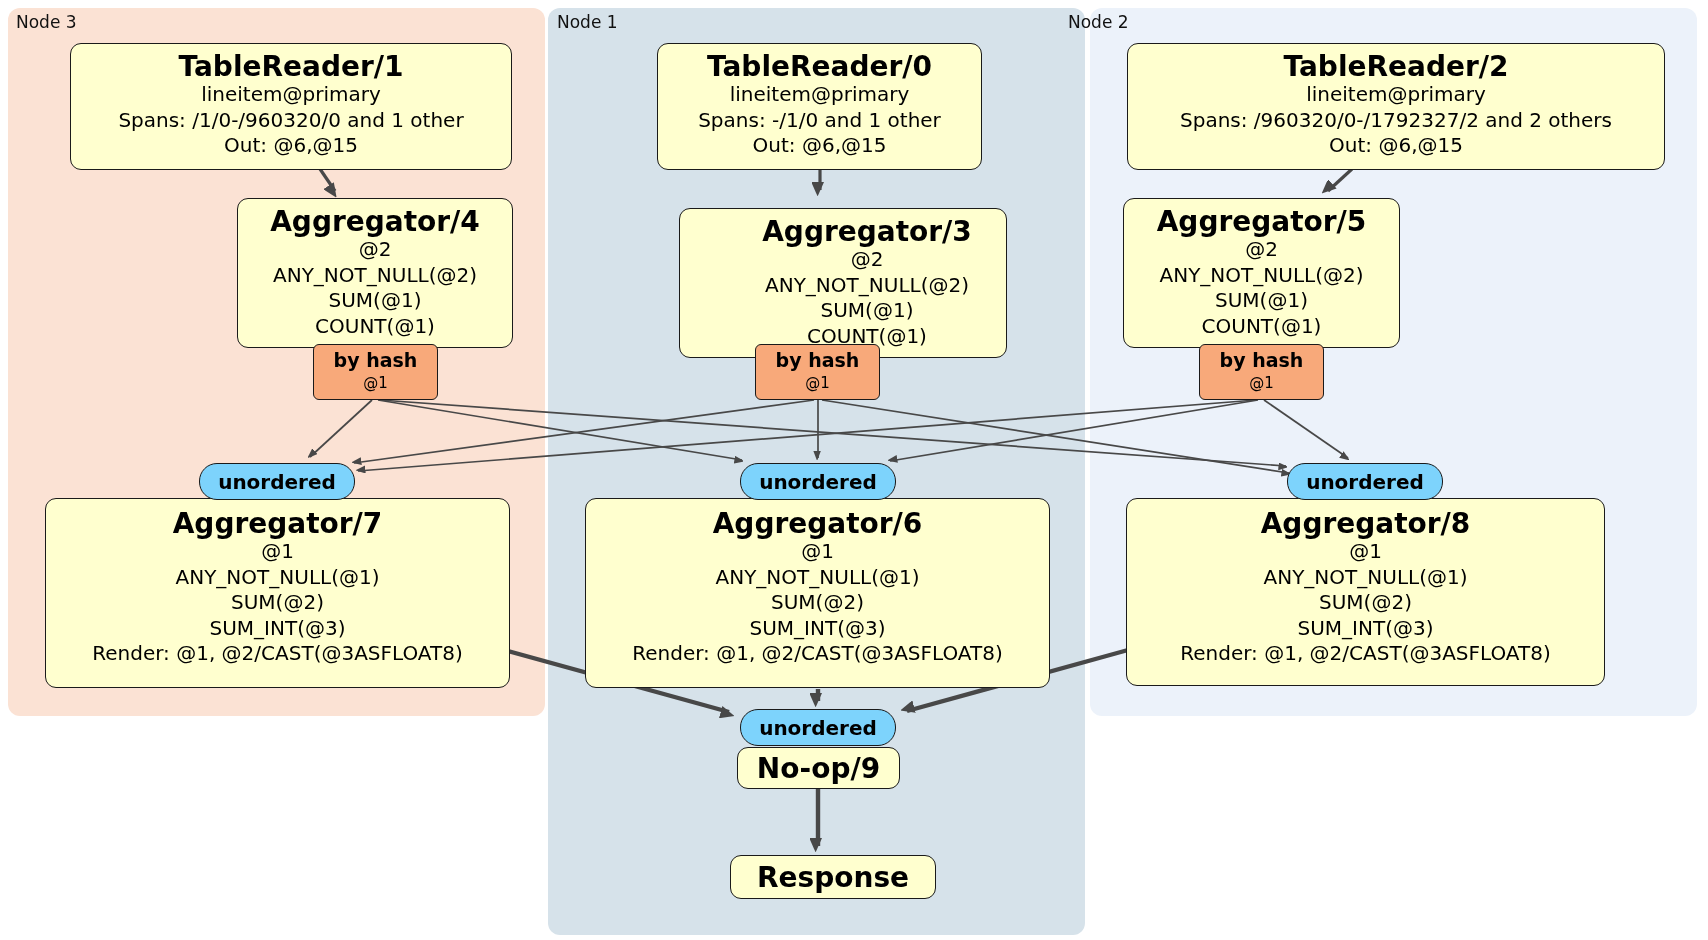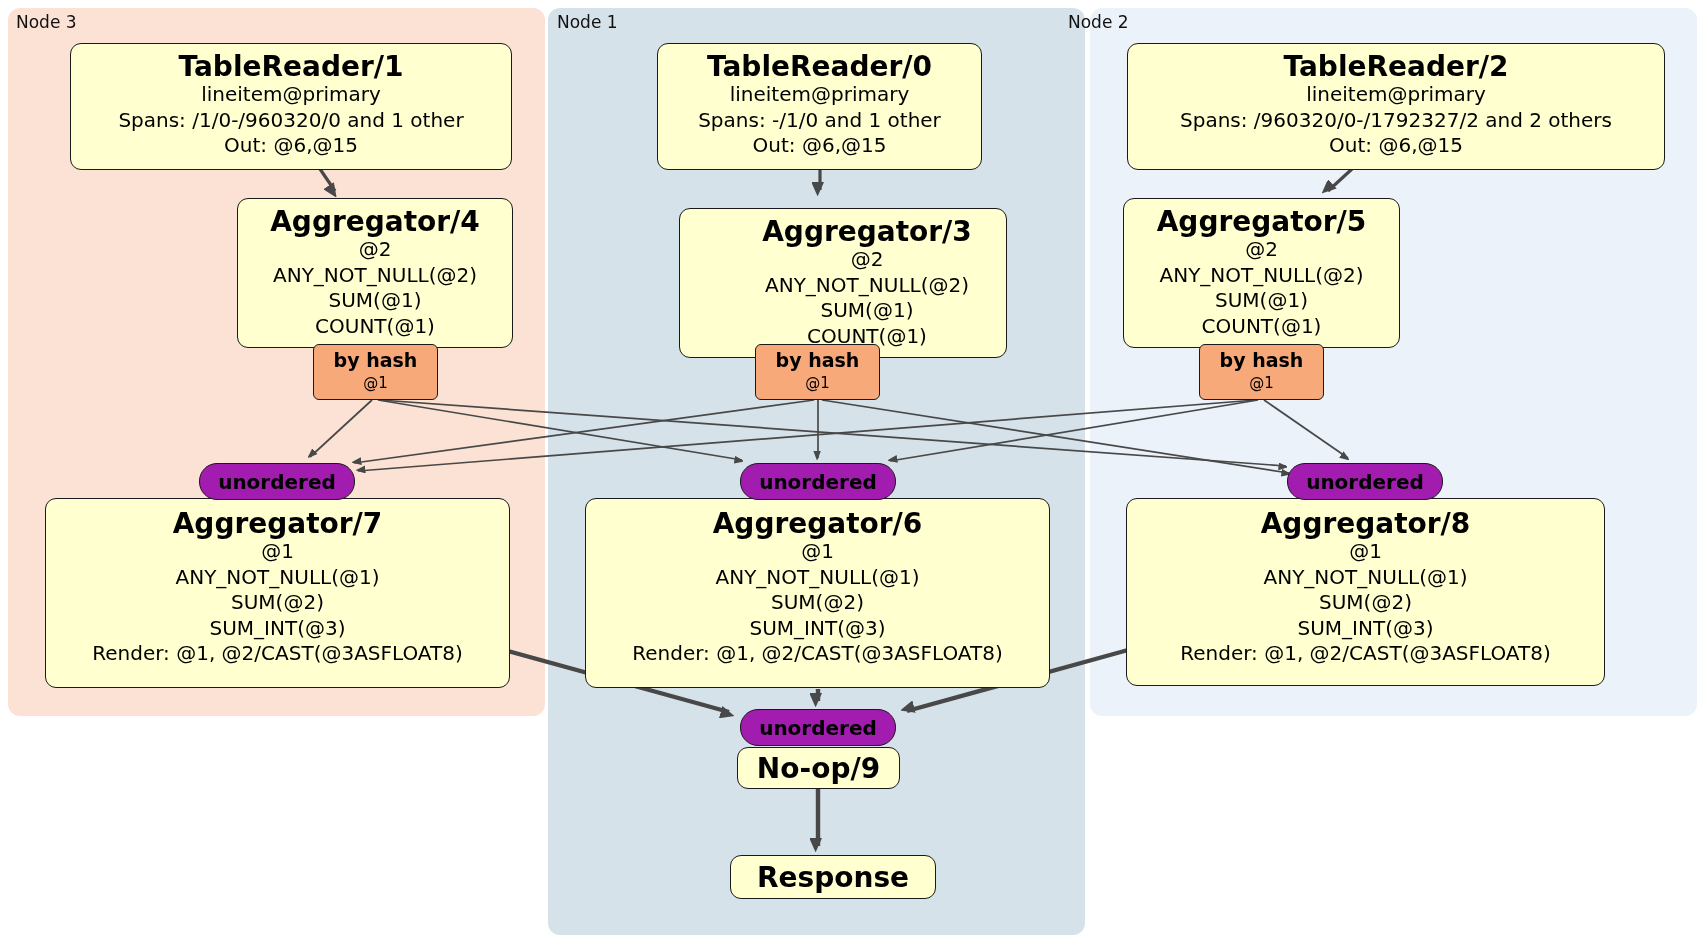--- a/index.html
+++ b/index.html
@@ -19,21 +19,21 @@
   .nbox .ln{font-size:20px;line-height:25.5px;white-space:nowrap;}
   .nbox.center{display:flex;align-items:center;justify-content:center;padding:0;}
   .nbox.center .title{line-height:normal;}
   .router{
     position:absolute;background:#f8a97a;border:1.6px solid #1a1a1a;border-radius:6px;
     z-index:11;text-align:center;box-sizing:border-box;padding-top:3px;
   }
   .router .rl{font-size:19px;font-weight:bold;line-height:24px;}
   .router .rs{font-size:15px;line-height:22px;}
   .sync{
-    position:absolute;background:#a21caf;border:1.6px solid #1a1a1a;border-radius:18px;
+    position:absolute;background:#7dd3fc;border:1.6px solid #1a1a1a;border-radius:18px;
     z-index:11;display:flex;align-items:center;justify-content:center;box-sizing:border-box;
   }
   .sync .sl{font-size:20px;font-weight:bold;white-space:nowrap;}
 </style>
 </head>
 <body>
 
 <div id="stage">
 
   <div class="panel" style="left:8px;top:8px;width:537px;height:708px;background:#fbe2d4;"></div>

